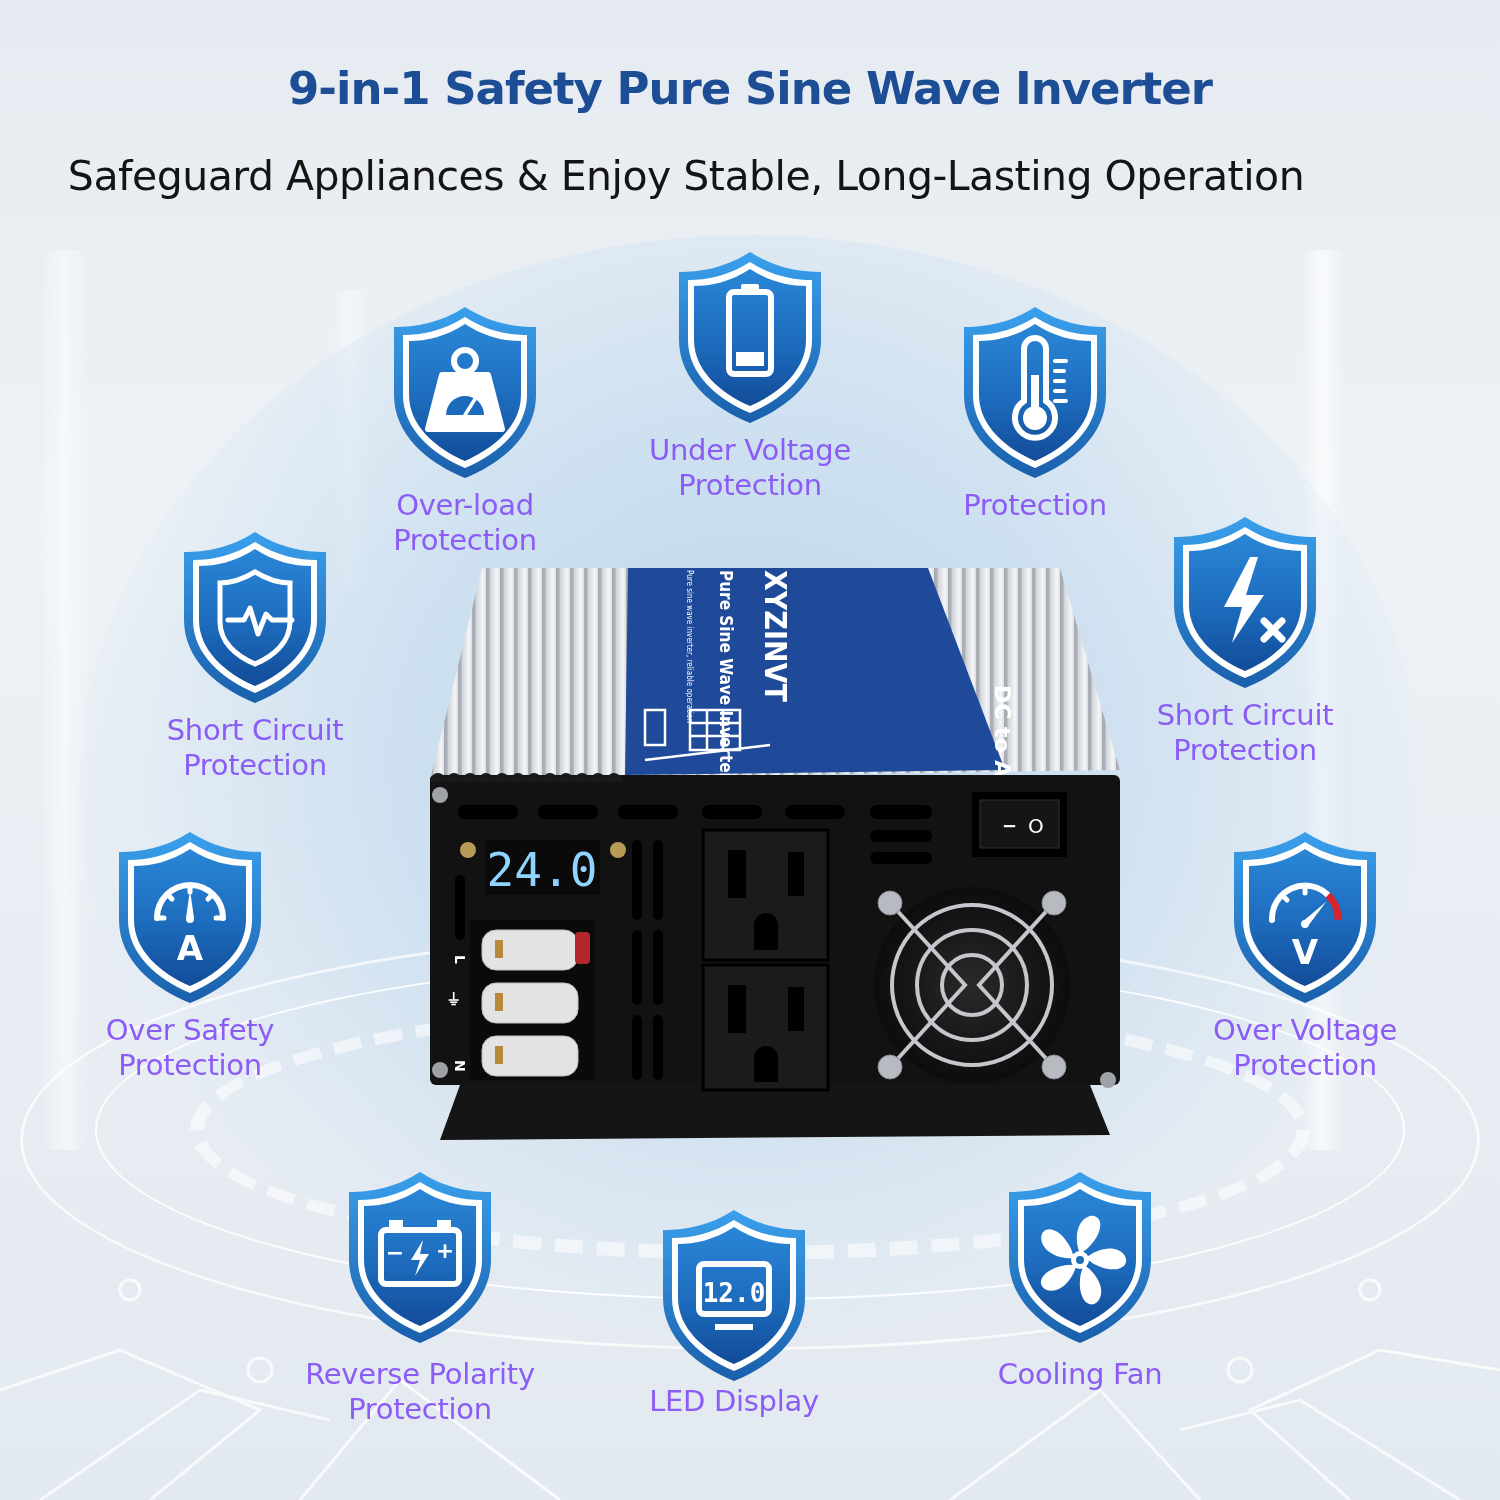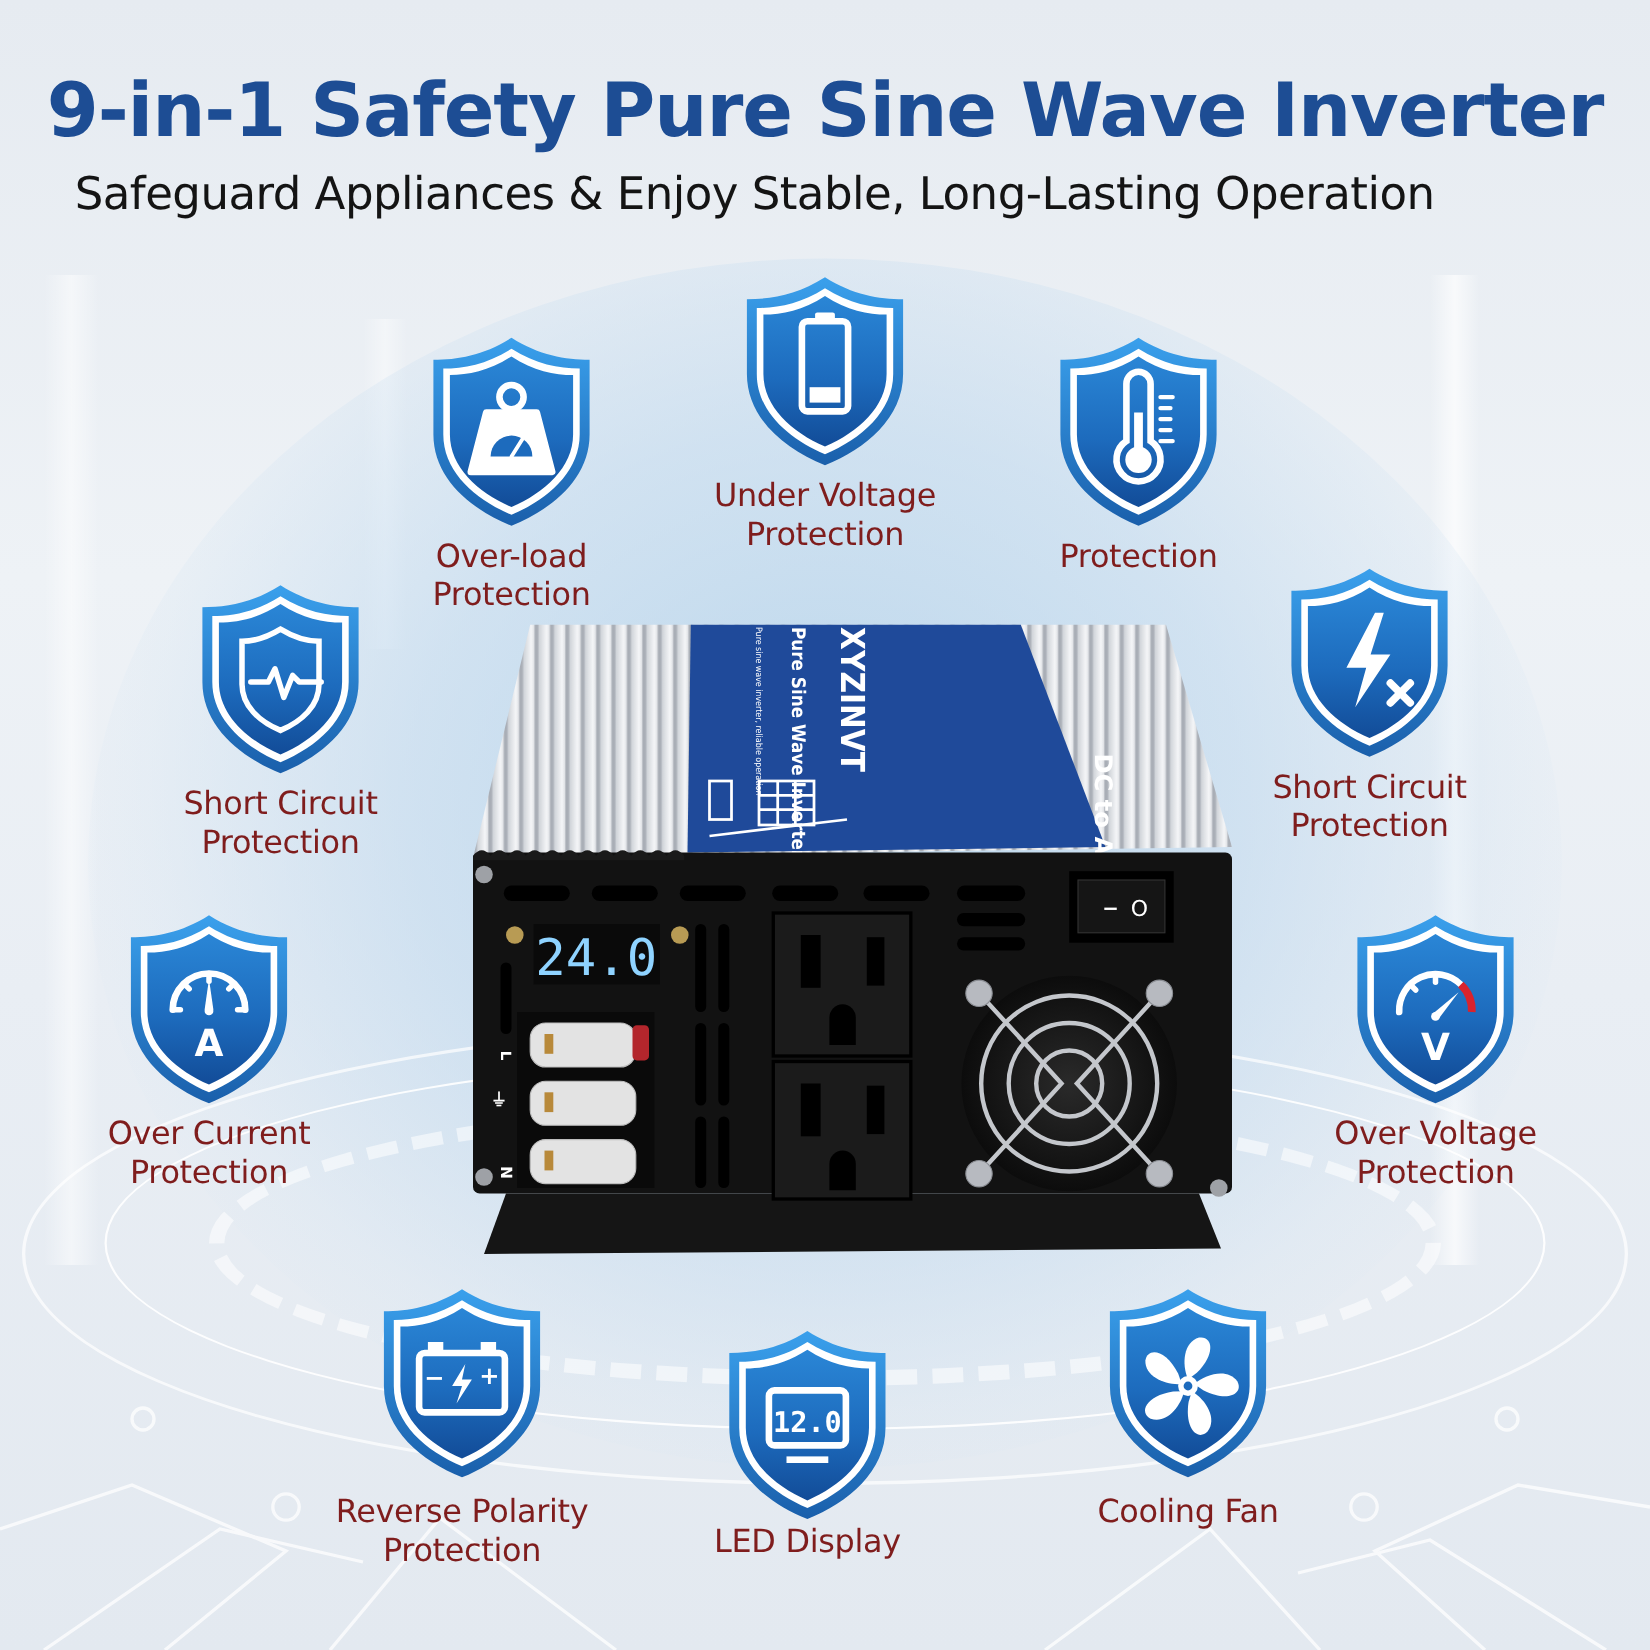--- a/index.html
+++ b/index.html
@@ -16,32 +16,32 @@
     border-radius: 50%;
     background: radial-gradient(ellipse at 50% 45%, rgba(170,205,232,0.75) 0%, rgba(190,216,238,0.6) 40%, rgba(215,230,243,0.3) 65%, rgba(230,238,246,0) 75%);
   }
   .bg-ring {
     position: absolute; border-radius: 50%;
     border: 3px solid rgba(255,255,255,0.85);
   }
   .title {
     position: absolute; left: 0; top: 62px; width: 1500px; text-align: center;
     font-family: "DejaVu Sans", sans-serif; font-weight: bold;
-    font-size: 68px; letter-spacing: -1px; color: #1d4d94;
+    font-size: 45px; letter-spacing: -1px; color: #1d4d94;
   }
   .subtitle {
     position: absolute; left: 0; top: 152px; width: 1372px; text-align: center;
     font-family: "DejaVu Sans", sans-serif; font-size: 41px; color: #141414;
     letter-spacing: -0.5px;
   }
   .feature { position: absolute; text-align: center; }
   .shield { display: block; margin: 0 auto; }
   .feature-label {
     margin-top: 8px; font-family: "DejaVu Sans", sans-serif;
-    font-size: 29px; line-height: 35px; color: #7f1d1d; white-space: nowrap;
+    font-size: 29px; line-height: 35px; color: #8b5cf6; white-space: nowrap;
     letter-spacing: -0.3px;
   }
   
   .inverter { position: absolute; left: 420px; top: 560px; width: 700px; height: 600px; }
 </style>
 </head>
 <body>
 
 <div class="bg-layer">
   <div class="bg-pillar" style="left:40px; top:250px; width:50px; height:900px; opacity:0.6;"></div>
@@ -171,21 +171,21 @@
       <line x1="52" y1="64" x2="57" y2="69"></line>
         <line x1="98" y1="64" x2="93" y2="69"></line>
       <line x1="42" y1="88" x2="49" y2="88"></line>
         <line x1="108" y1="88" x2="101" y2="88"></line>
     </g>
     <path d="M75 60 L79 88 L71 88 Z" fill="#fff"></path>
     <circle cx="75" cy="89" r="4" fill="#fff"></circle>
     <text x="75" y="130" text-anchor="middle" font-family="DejaVu Sans, sans-serif" font-weight="bold" font-size="34" fill="#fff">A</text>
   </svg>
   <div class="feature-label">
-    <div>Over Current</div>
+    <div>Over Safety</div>
       <div>Protection</div>
   </div>
 </div>
 
 <div class="feature" style="left:1185px; top:830px; width:240px;">
   <svg class="shield" width="150" height="175" viewBox="0 0 150 175">
     <use href="#shield"></use>
     <path d="M42 90 A33 33 0 0 1 98 65" fill="none" stroke="#fff" stroke-width="6" stroke-linecap="round"></path>
     <path d="M98 65 A33 33 0 0 1 108 90" fill="none" stroke="#d9232d" stroke-width="7" stroke-linecap="butt"></path>
     <g stroke="#fff" stroke-width="5" stroke-linecap="round">

